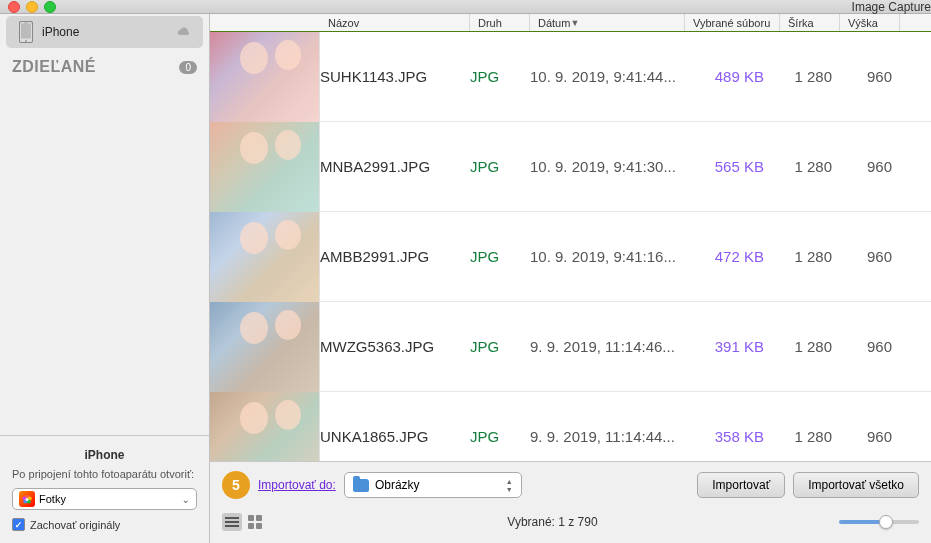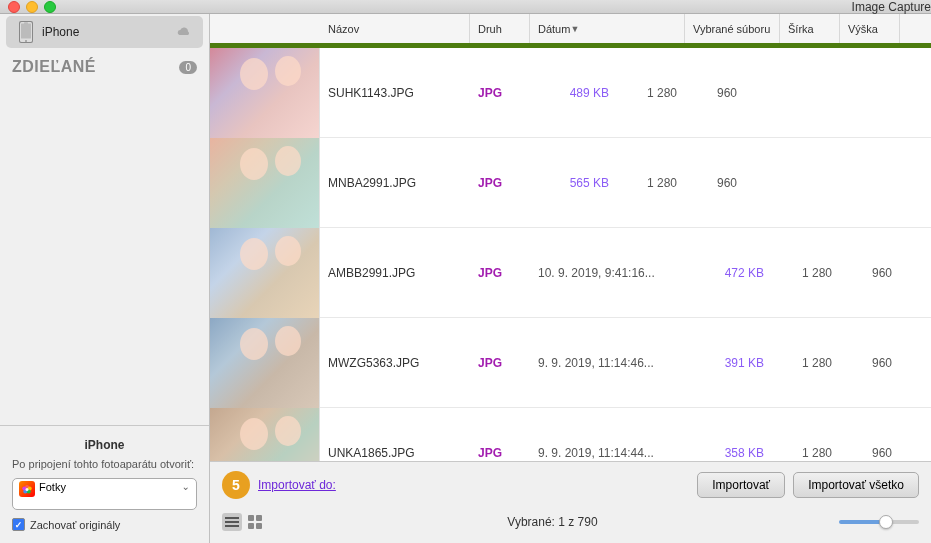--- a/index.html
+++ b/index.html
@@ -128,27 +128,28 @@
       color: #555;
       margin-bottom: 8px;
     }
     .open-with-row {
       display: flex;
       align-items: center;
       margin-bottom: 8px;
     }
     .app-dropdown {
       display: flex;
+      align-items: center;
       background: white;
       border: 1px solid #aaa;
       border-radius: 5px;
       padding: 2px 6px;
       flex: 1;
       cursor: pointer;
-      height: 32px;
+      height: 22px;
     }
     .app-icon {
       width: 16px;
       height: 16px;
       margin-right: 4px;
       background: linear-gradient(135deg, #f80 0%, #f00 100%);
       border-radius: 3px;
       flex-shrink: 0;
       display: flex;
       align-items: center;
@@ -190,23 +191,23 @@
     .content-area {
       flex: 1;
       display: flex;
       flex-direction: column;
       overflow: hidden;
       background: white;
     }
     .table-header {
       display: flex;
       align-items: flex-start;
-      border-bottom: 5px solid #4d7c0f;
+      border-bottom: 1px solid #4d7c0f;
       background: #f5f5f5;
-      height: 34px;
+      height: 18px;
       flex-shrink: 0;
     }
     .thumb-col { width: 110px; flex-shrink: 0; }
     .th-cell {
       font-size: 11px;
       color: #333;
       font-weight: 500;
       padding: 0 8px;
       cursor: pointer;
       white-space: nowrap;
@@ -251,29 +252,29 @@
     .photo2 { background: linear-gradient(135deg, #e8b4a0 0%, #d4c8b0 30%, #b8d4c8 60%, #c0e0d8 100%); }
     .photo3 { background: linear-gradient(135deg, #a0b8d4 0%, #c4d4e8 30%, #d8c8b0 60%, #e8d4b8 100%); }
     .photo4 { background: linear-gradient(135deg, #8ca8c4 0%, #b4c8d8 30%, #c8b8a8 60%, #d8c8b8 100%); }
     .photo5 { background: linear-gradient(135deg, #c4a890 0%, #d8c0a8 30%, #b8d0c0 60%, #e0d0c0 100%); }
     .face-circle {
       position: absolute;
       border-radius: 50%;
       background: rgba(255,220,200,0.7);
     }
     .row-cell {
-      font-size: 12px;
+      font-size: 15px;
       color: #333;
-      padding: 0 8px;
+      padding: 0 0;
       white-space: nowrap;
       overflow: hidden;
       text-overflow: ellipsis;
     }
     .cell-name { width: 150px; flex-shrink: 0; }
-    .cell-type { width: 60px; flex-shrink: 0; color: #a21caf; font-weight: bold; }
+    .cell-type { width: 60px; flex-shrink: 0; color: #15803d; }
     .cell-date { width: 155px; flex-shrink: 0; color: #555; }
     .cell-size { width: 95px; flex-shrink: 0; color: #8b5cf6; text-align: right; padding-right: 16px; }
     .cell-width { width: 60px; flex-shrink: 0; color: #555; text-align: right; padding-right: 8px; }
     .cell-height { width: 60px; flex-shrink: 0; color: #555; text-align: right; padding-right: 8px; }
     .footer {
       height: 82px;
       border-top: 1px solid #c8c8c8;
       background: #f0f0f0;
       flex-shrink: 0;
       display: flex;
@@ -505,33 +506,35 @@
     <div class="table-body" id="table-body">
     <div class="table-row">
           <div class="row-thumb">
             <div class="photo-thumb photo1">
               <div class="face-circle" style="width: 28px; height: 32px; top: 10px; left: 30px;"></div>
               <div class="face-circle" style="width: 26px; height: 30px; top: 8px; left: 65px;"></div>
             </div>
           </div>
           <div class="row-cell cell-name">SUHK1143.JPG</div>
           <div class="row-cell cell-type">JPG</div>
+          <div class="row-cell cell-date">10. 9. 2019, 9:41:44...</div>
           <div class="row-cell cell-size">489 KB</div>
           <div class="row-cell cell-width">1 280</div>
           <div class="row-cell cell-height">960</div>
         </div>
         <div class="table-row">
           <div class="row-thumb">
             <div class="photo-thumb photo2">
               <div class="face-circle" style="width: 28px; height: 32px; top: 10px; left: 30px;"></div>
               <div class="face-circle" style="width: 26px; height: 30px; top: 8px; left: 65px;"></div>
             </div>
           </div>
           <div class="row-cell cell-name">MNBA2991.JPG</div>
           <div class="row-cell cell-type">JPG</div>
+          <div class="row-cell cell-date">10. 9. 2019, 9:41:30...</div>
           <div class="row-cell cell-size">565 KB</div>
           <div class="row-cell cell-width">1 280</div>
           <div class="row-cell cell-height">960</div>
         </div>
         <div class="table-row">
           <div class="row-thumb">
             <div class="photo-thumb photo3">
               <div class="face-circle" style="width: 28px; height: 32px; top: 10px; left: 30px;"></div>
               <div class="face-circle" style="width: 26px; height: 30px; top: 8px; left: 65px;"></div>
             </div>
@@ -570,20 +573,28 @@
           <div class="row-cell cell-size">358 KB</div>
           <div class="row-cell cell-width">1 280</div>
           <div class="row-cell cell-height">960</div>
         </div>
       </div>
 
     <div class="footer">
       <div class="import-bar">
         <div class="import-count-badge">5</div>
         <span class="import-to-label">Importovať do:</span>
+        <div class="folder-dropdown">
+          <div class="folder-icon"></div>
+          <span class="folder-dropdown-label">Obrázky</span>
+          <div class="folder-dropdown-arrows">
+            <span class="arrow-up">▲</span>
+            <span class="arrow-down">▼</span>
+          </div>
+        </div>
         <div style="flex:1"></div>
         <button class="import-btn">Importovať</button>
         <button class="import-all-btn">Importovať všetko</button>
       </div>
       <div class="status-bar">
         <div class="view-icons">
           <div class="view-icon view-icon-list">
             <svg width="14" height="12" viewBox="0 0 14 12">
               <rect x="0" y="1" width="14" height="2" fill="#555"></rect>
               <rect x="0" y="5" width="14" height="2" fill="#555"></rect>

